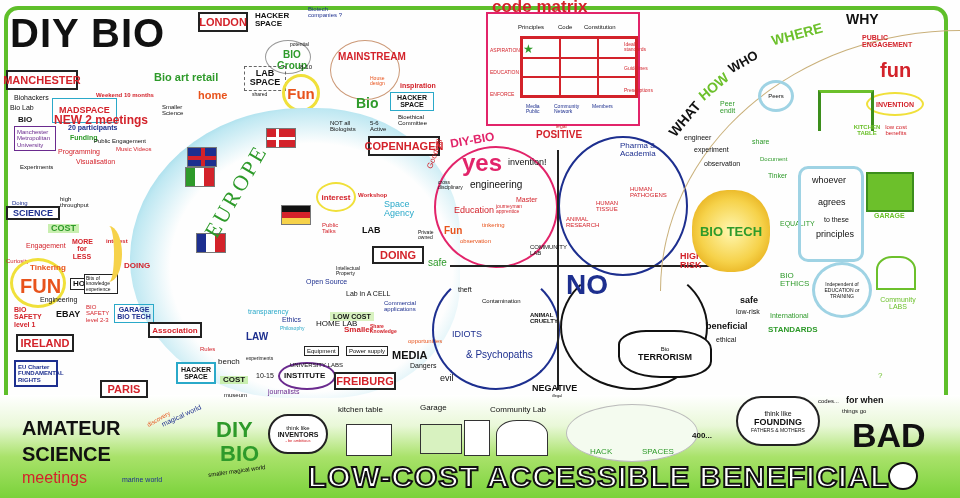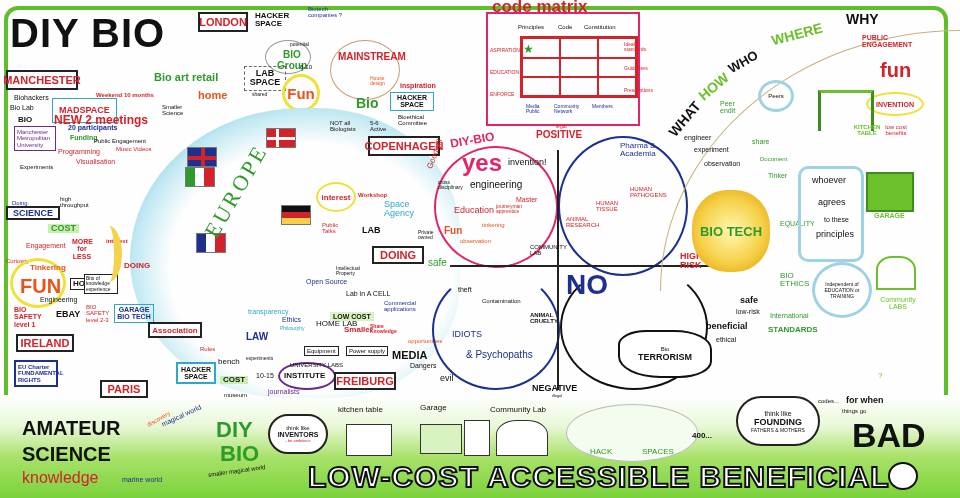--- a/index.html
+++ b/index.html
@@ -268,21 +268,21 @@
   <div class="abs" style="left:818px;top:90px;width:50px;height:38px;border-top:3px solid #6cc02b;border-left:3px solid #3c8e1c;border-right:3px solid #3c8e1c;"></div>
   <div class="abs hand lgreen" style="left:852px;top:124px;width:30px;font-size:6px;white-space:normal;text-align:center;">KITCHEN TABLE</div>
   <div class="abs" style="left:866px;top:172px;width:44px;height:36px;background:#6cc02b;border:2px solid #3c8e1c;"></div>
   <div class="abs hand lgreen" style="left:874px;top:212px;font-size:7px;">GARAGE</div>
   <div class="abs" style="left:876px;top:256px;width:36px;height:30px;border:2px solid #6cc02b;border-radius:40% 40% 0 0;"></div>
   <div class="abs thin lgreen" style="left:876px;top:296px;width:44px;font-size:7px;white-space:normal;text-align:center;">Community LABS</div>
   <div class="abs thin lgreen" style="left:878px;top:372px;font-size:8px;">?</div>
 
   <div class="abs hand black" style="left:22px;top:418px;font-size:20px;">AMATEUR</div>
   <div class="abs hand black" style="left:22px;top:444px;font-size:20px;">SCIENCE</div>
-  <div class="abs thin red" style="left:22px;top:470px;font-size:16px;">knowledge</div>
+  <div class="abs thin red" style="left:22px;top:470px;font-size:16px;">meetings</div>
   <div class="abs thin orange" style="left:146px;top:416px;font-size:6px;transform:rotate(-30deg);">discovery</div>
   <div class="abs thin blue" style="left:160px;top:412px;font-size:7px;transform:rotate(-25deg);">magical world</div>
   <div class="abs thin blue" style="left:122px;top:476px;font-size:7px;">marine world</div>
   <div class="abs hand green" style="left:216px;top:418px;font-size:22px;">DIY</div>
   <div class="abs hand green" style="left:220px;top:442px;font-size:22px;">BIO</div>
   <div class="abs thin black" style="left:208px;top:468px;font-size:6px;transform:rotate(-8deg);">smaller magical world</div>
   <div class="cloud" style="left:268px;top:414px;width:56px;height:36px;">
     <span class="thin black" style="font-size:6px;">think like</span>
     <span class="hand black" style="font-size:7px;">INVENTORS</span>
     <span class="thin red" style="font-size:4px;">- be ambitious</span>

